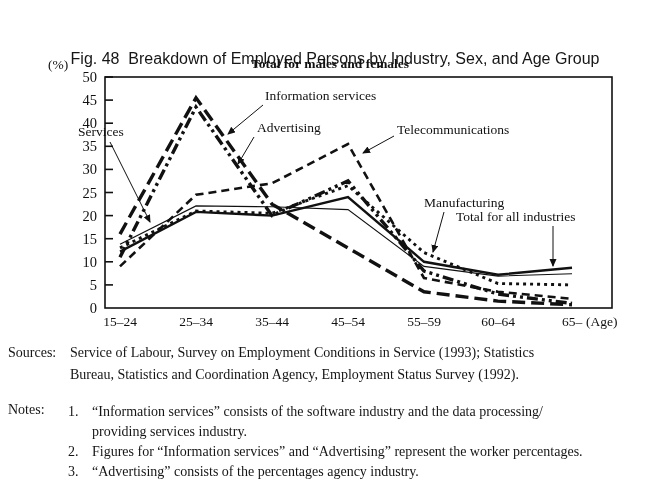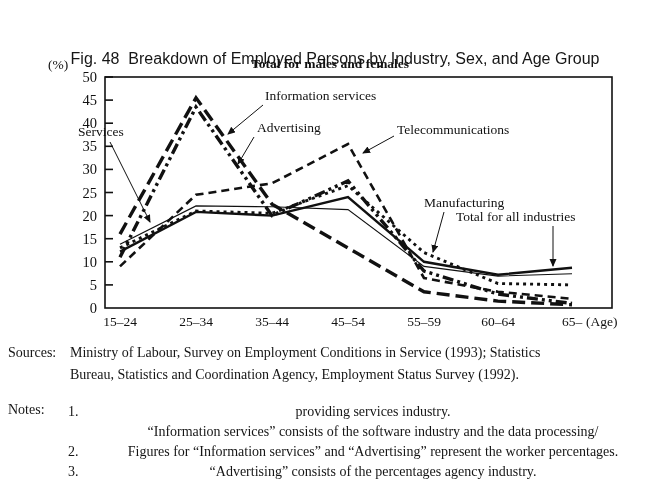--- a/index.html
+++ b/index.html
@@ -7,21 +7,21 @@
         font-family:"Liberation Serif", serif;overflow:hidden;}
   .title{position:absolute;left:0;top:6px;width:654px;text-align:center;
          font-family:"Liberation Sans", sans-serif;font-size:16px;line-height:21px;color:#161616;
          white-space:pre-wrap;padding-left:8px;}
   #chart{position:absolute;left:0;top:48px;}
   .blk{position:absolute;font-size:14px;color:#151515;}
   .blk .lbl{position:absolute;left:8px;top:0;}
   .src-lines{margin-left:70px;line-height:22px;}
   .it{}
   #sources-block{top:342px;width:654px;line-height:22px;}
-  #notes-block{top:402px;width:654px;text-align:center;}
+  #notes-block{top:402px;width:654px;}
   #notes-list{margin-left:68px;line-height:20px;}
   .note-item{position:relative;}
   .note-num{position:absolute;left:0;top:0;}
   .note-lines{margin-left:24px;}
 </style>
 </head>
 <body>
 
 <div class="page">
   <div class="title">
@@ -82,33 +82,33 @@
       <text fill="#111111" font-family="&quot;Liberation Serif&quot;, serif" x="397" y="86" font-size="13.5">Telecommunications</text>
       <line x1="444" y1="164" x2="433" y2="204" stroke="#111111" stroke-width="1" marker-end="url(#ah)"></line>
       <text fill="#111111" font-family="&quot;Liberation Serif&quot;, serif" x="424" y="159" font-size="13.5">Manufacturing</text>
       <line x1="553" y1="178" x2="553" y2="218" stroke="#111111" stroke-width="1" marker-end="url(#ah)"></line>
       <text fill="#111111" font-family="&quot;Liberation Serif&quot;, serif" x="456" y="173" font-size="13.5">Total for all industries</text>
     </svg>
 
   <div class="blk" id="sources-block">
     <span class="lbl">Sources:</span>
     <div class="src-lines" id="sources-lines">
-        <div><span>Ministry of Labour, </span><span class="it">Survey on Employment Conditions in Service</span><span> (1993); Statistics</span></div>
+        <div><span>Service of Labour, </span><span class="it">Survey on Employment Conditions in Service</span><span> (1993); Statistics</span></div>
         <div><span>Bureau, Statistics and Coordination Agency, </span><span class="it">Employment Status Survey</span><span> (1992).</span></div>
       </div>
   </div>
 
   <div class="blk" id="notes-block">
     <span class="lbl">Notes:</span>
     <div id="notes-list">
         <div class="note-item">
           <span class="note-num">1.</span>
           <div class="note-lines">
+            <div>“Information services” consists of the software industry and the data processing/</div>
             <div>providing services industry.</div>
-            <div>“Information services” consists of the software industry and the data processing/</div>
           </div>
         </div>
         <div class="note-item">
           <span class="note-num">2.</span>
           <div class="note-lines">
             <div>Figures for “Information services” and “Advertising” represent the worker percentages.</div>
           </div>
         </div>
         <div class="note-item">
           <span class="note-num">3.</span>

